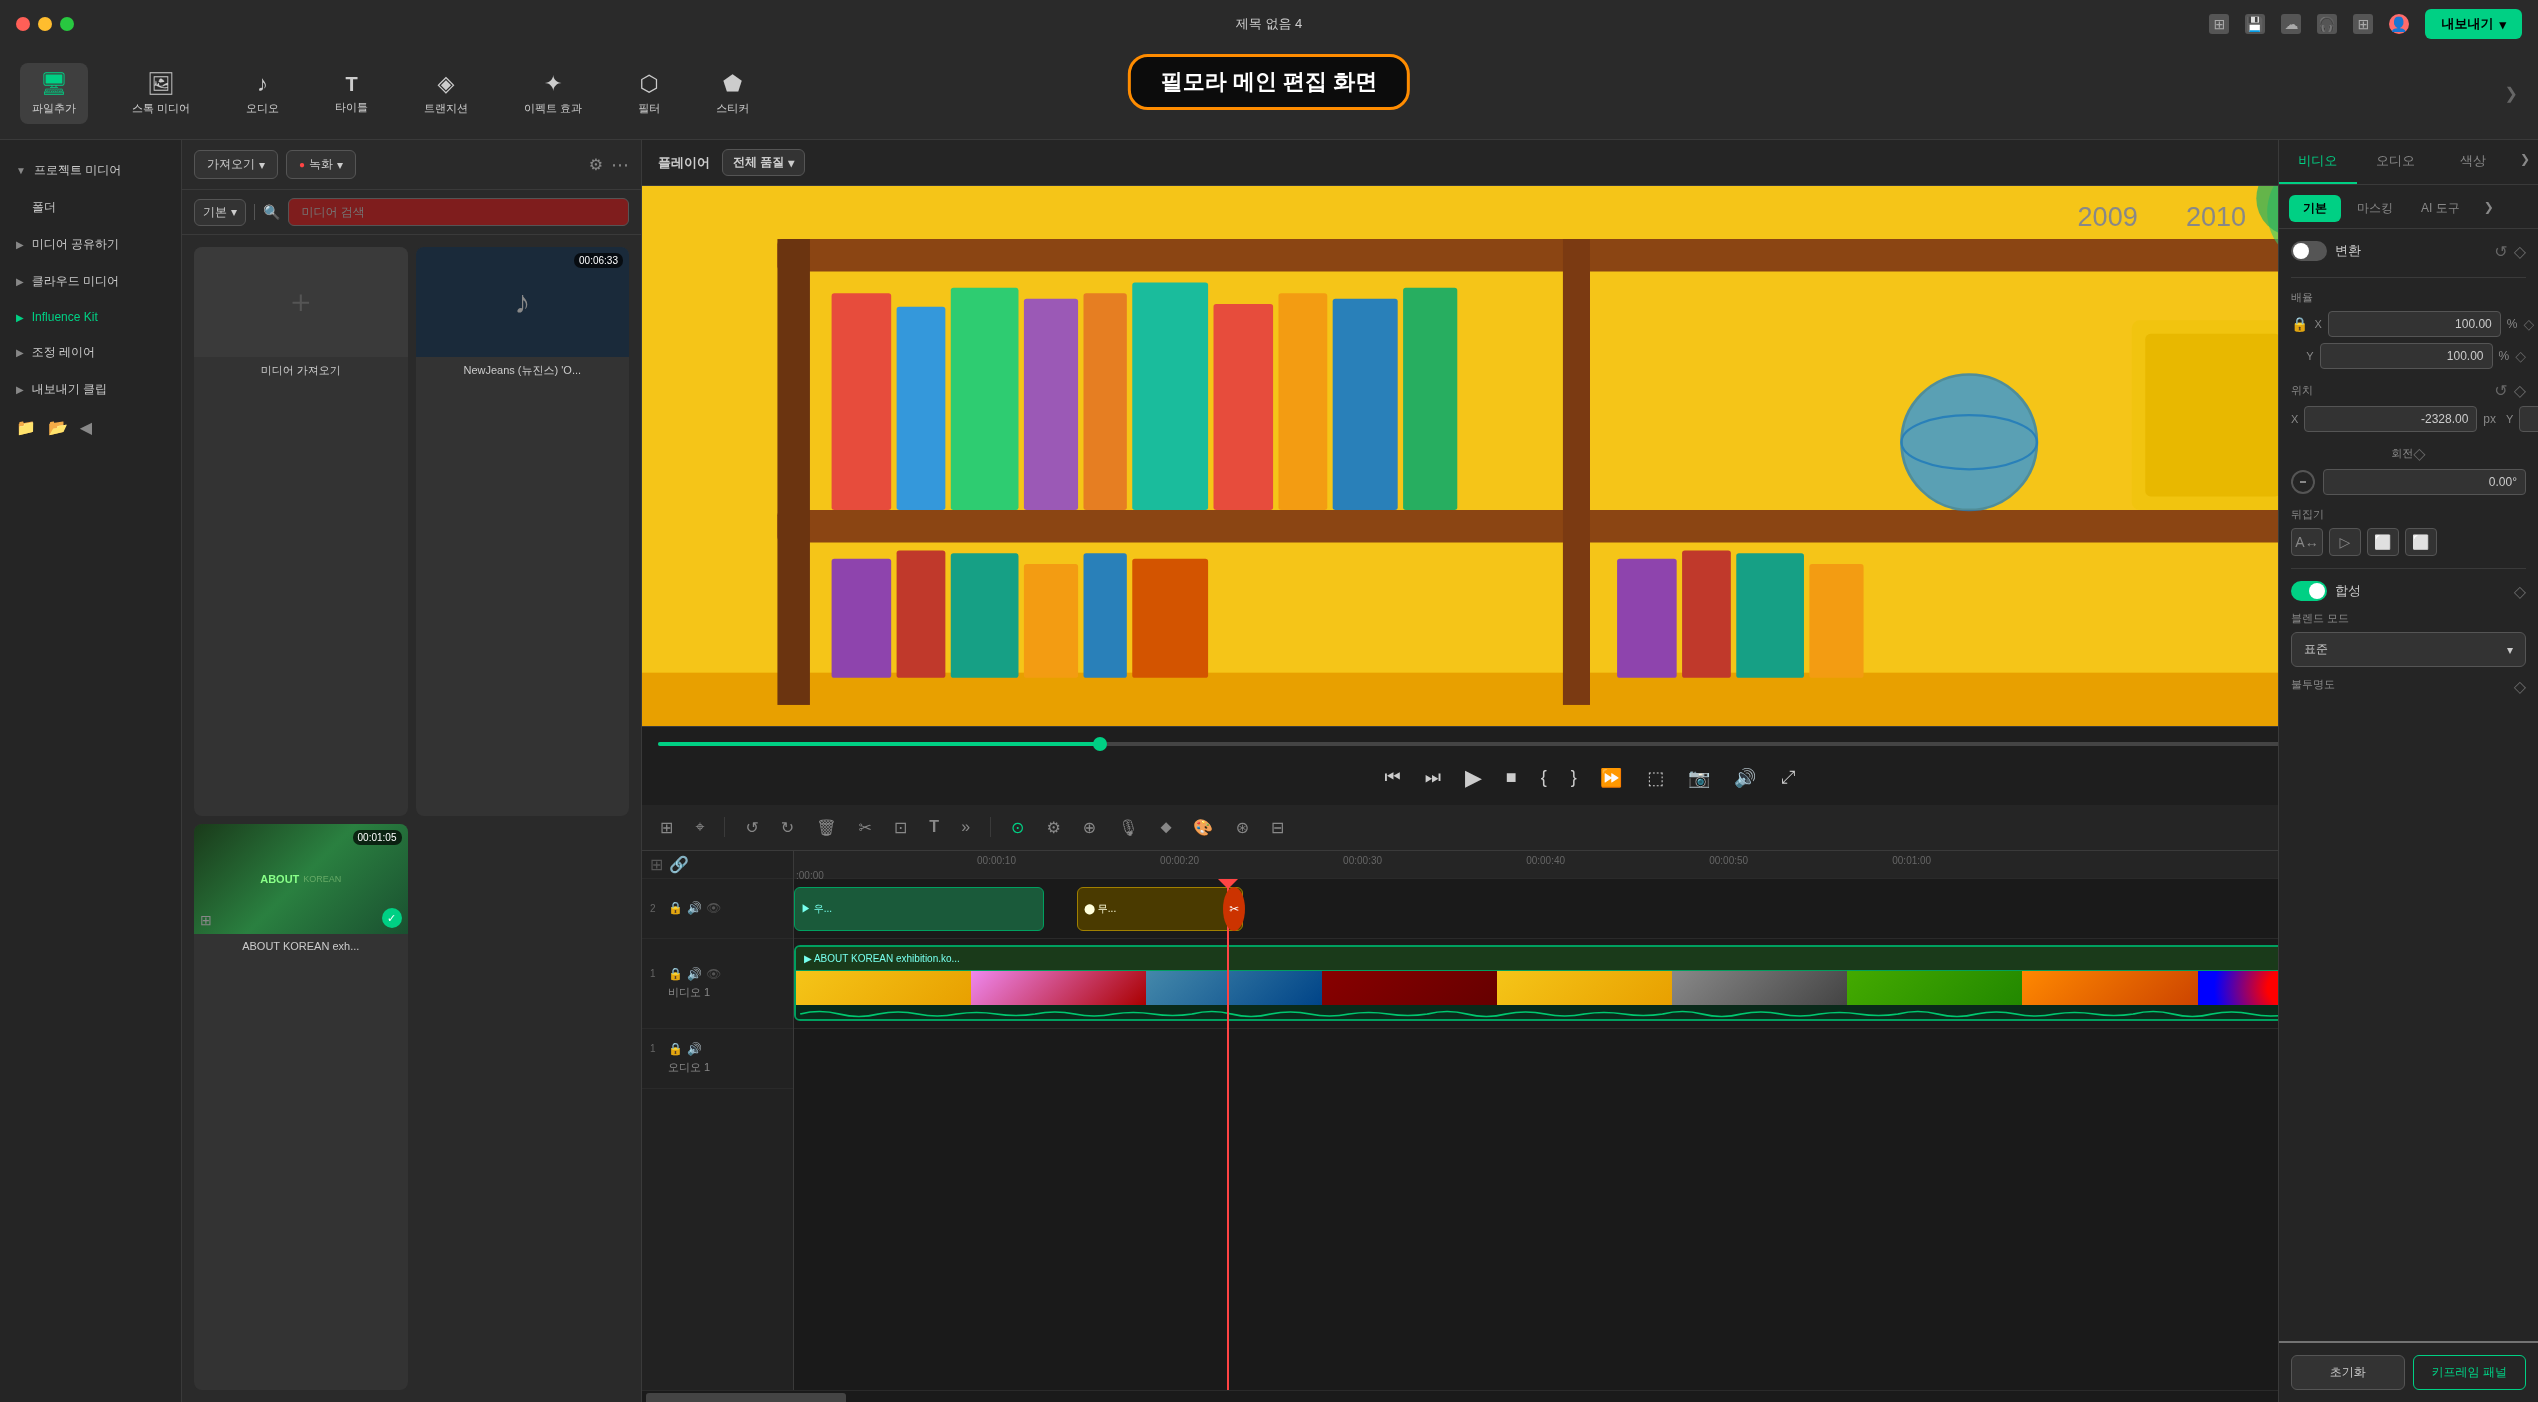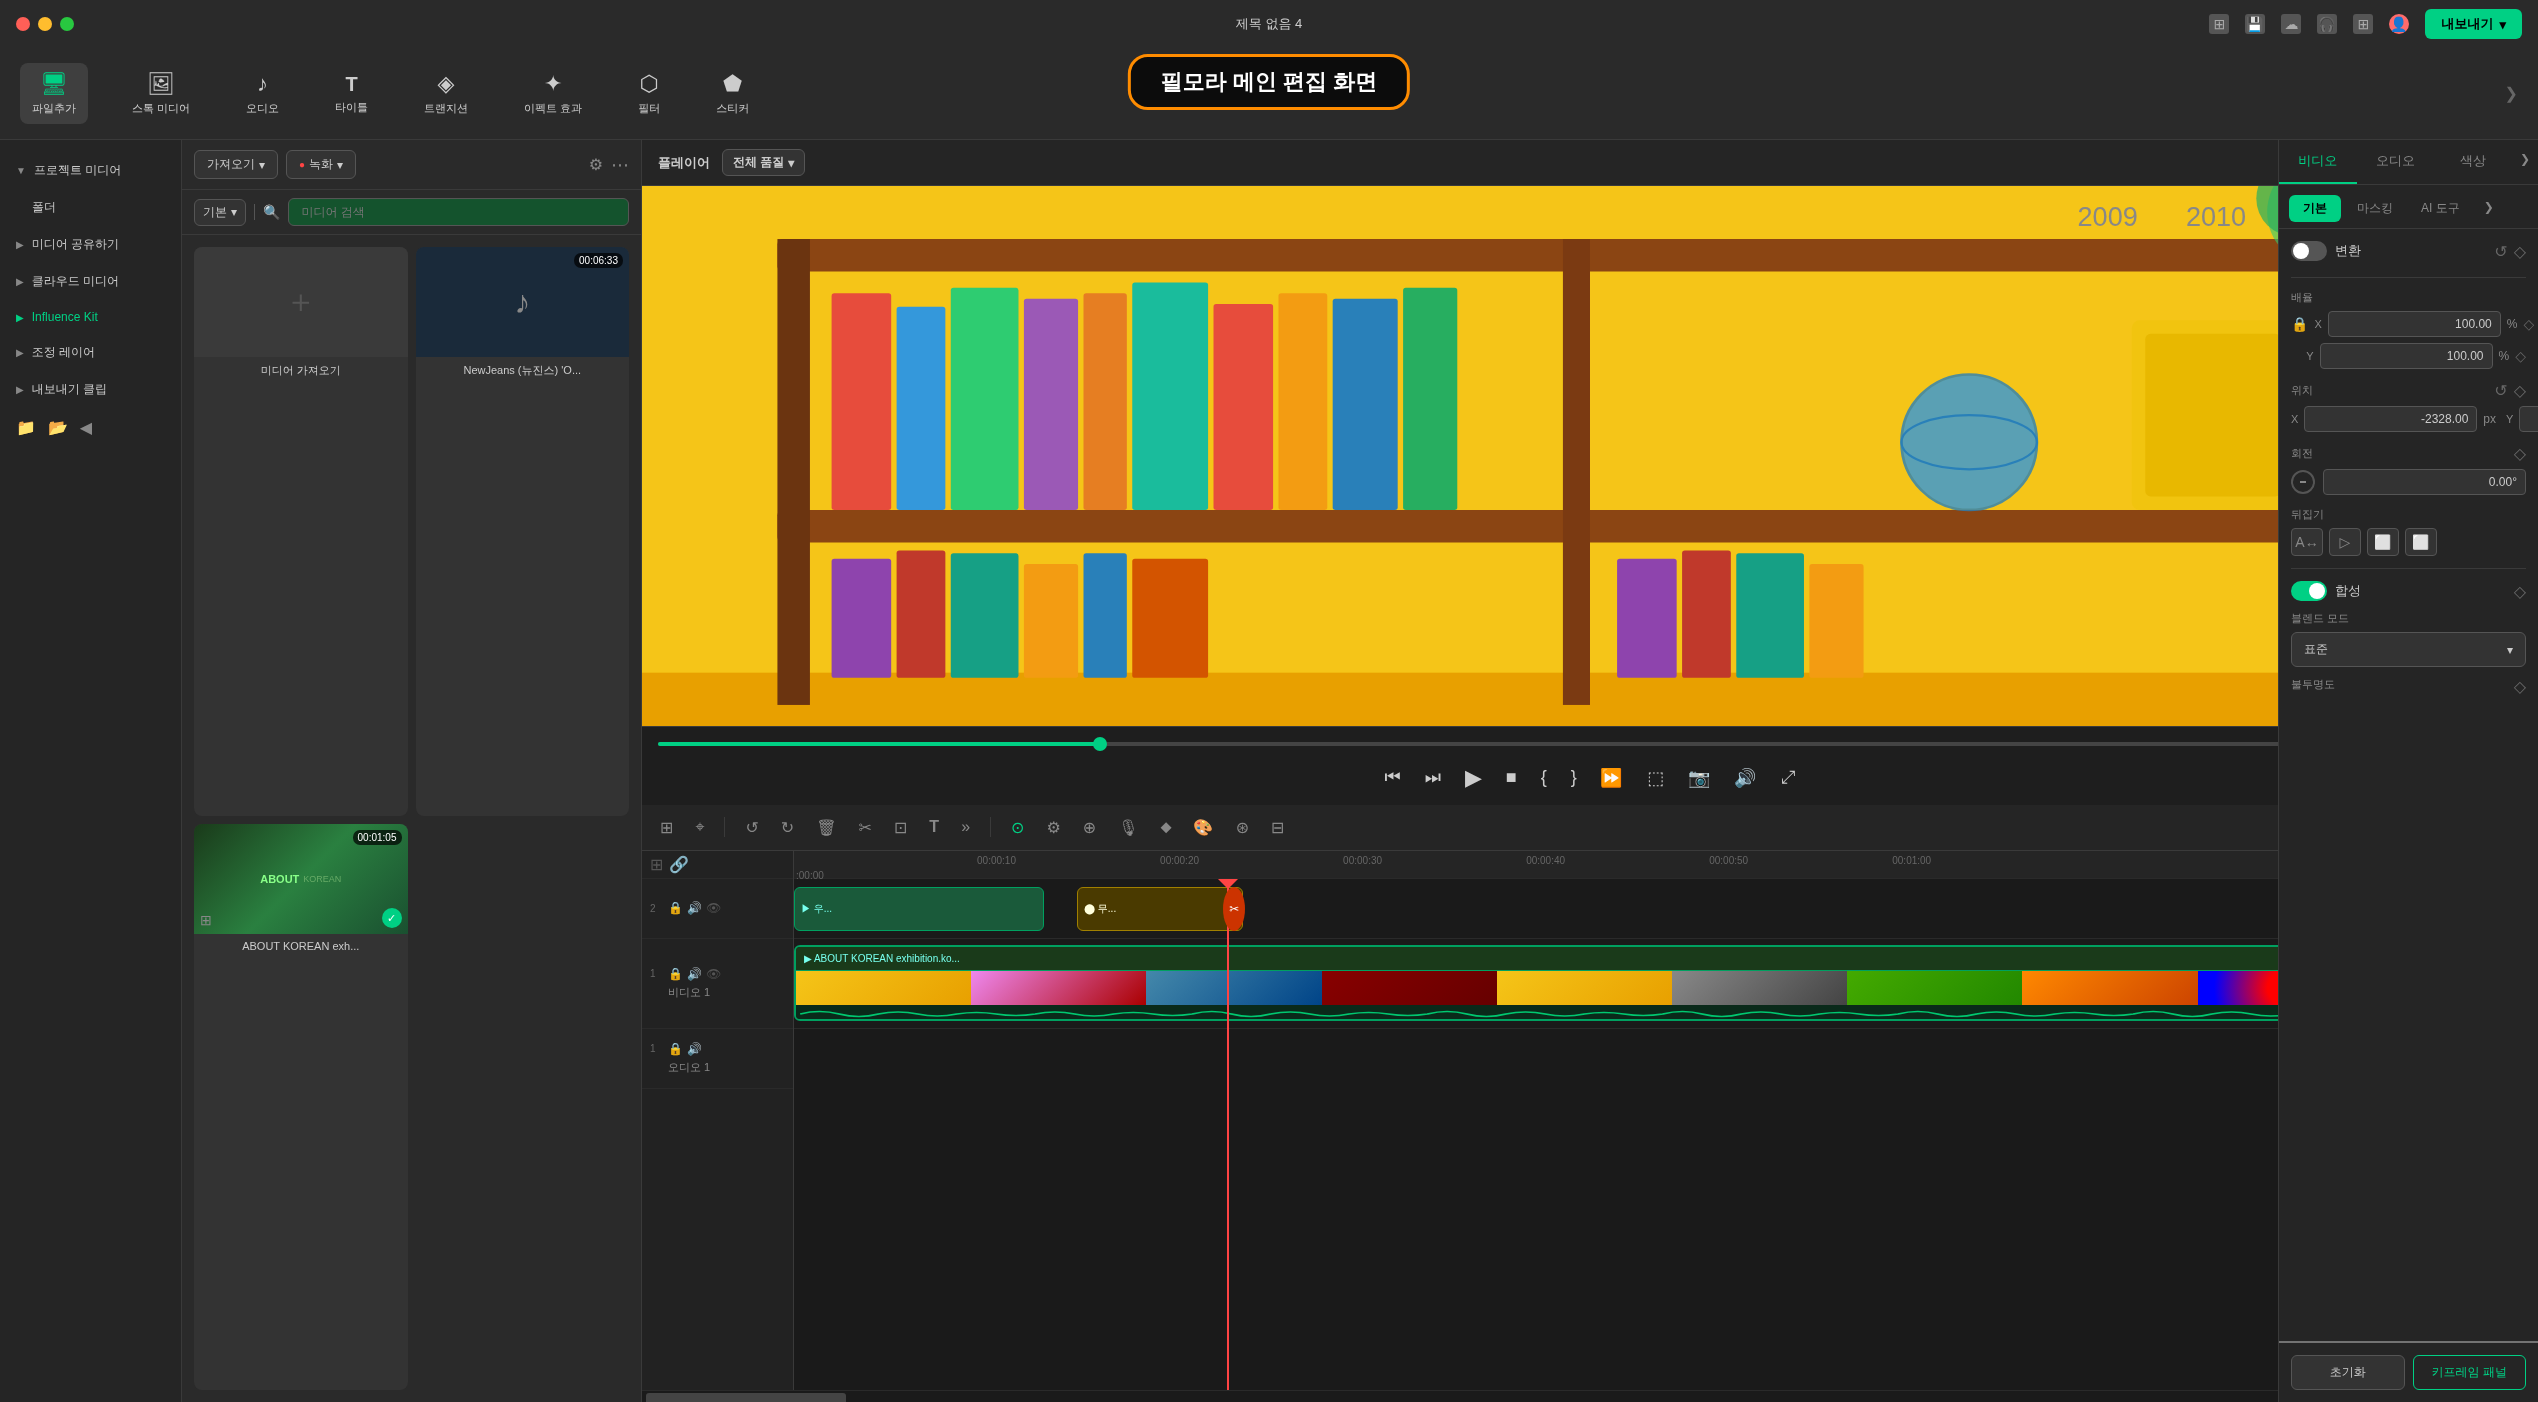--- a/index.html
+++ b/index.html
@@ -181,21 +181,21 @@
     }
     .media-panel-search {
       display: flex;
       align-items: center;
       padding: 8px 12px;
       gap: 8px;
       border-bottom: 1px solid #3a3a3a;
     }
     .search-input {
       flex: 1;
-      background: #14532d;
+      background: #7f1d1d;
       border: 1px solid #555;
       border-radius: 6px;
       padding: 6px 12px;
       color: #ccc;
       font-size: 12px;
     }
     .media-grid {
       display: grid;
       grid-template-columns: 1fr 1fr;
       gap: 8px;
@@ -1007,21 +1007,21 @@
           <span style="font-size:11px;color:#888;width:14px;">X</span>
           <input class="number-input" type="text" value="-2328.00" style="">
           <span class="number-unit">px</span>
           <span style="font-size:11px;color:#888;width:14px;margin-left:4px;">Y</span>
           <input class="number-input" type="text" value="-139.20" style="">
 
         </div>
       </div>
 
       <div style="margin-bottom:12px;">
-        <div style="display:flex;align-items:center;justify-content:space-between;margin-bottom:6px;">
+        <div style="display:flex;align-items:center;justify-content:center;margin-bottom:6px;">
           <span style="font-size:11px;color:#888;">회전</span>
           <span class="panel-reset-btn">◇</span>
         </div>
         <div style="display:flex;align-items:center;gap:8px;">
           <div style="width:24px;height:24px;border-radius:50%;border:2px solid #555;display:flex;align-items:center;justify-content:center;">
             <div style="width:6px;height:2px;background:#888;"></div>
           </div>
           <input class="number-input" type="text" value="0.00°" style="width: 80px;">
         </div>
       </div>

